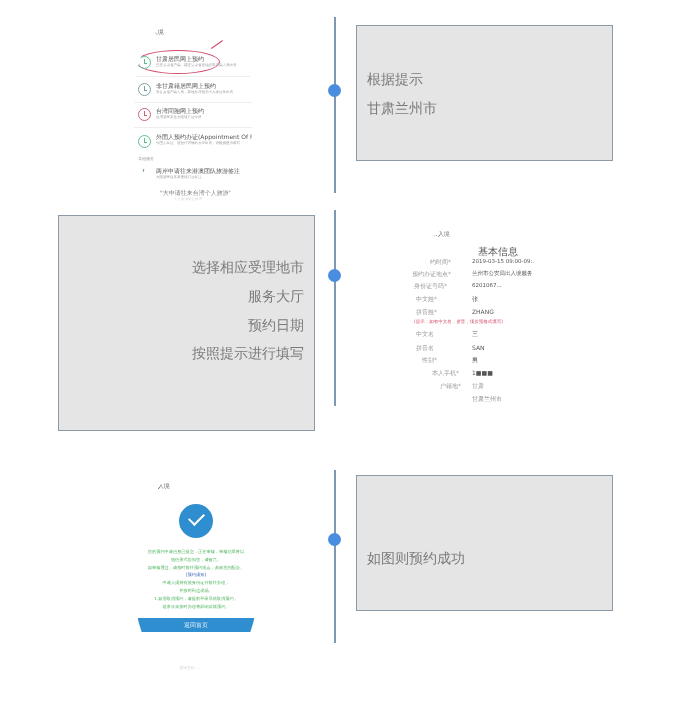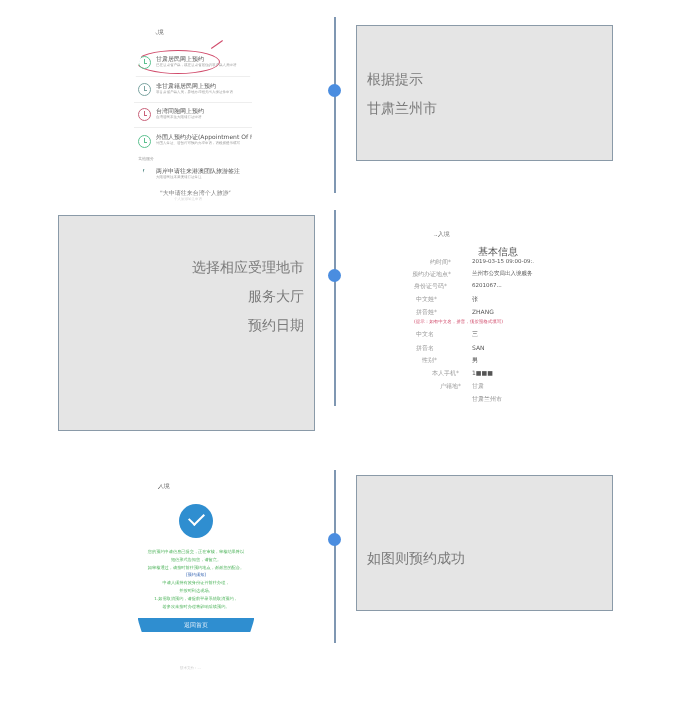--- a/index.html
+++ b/index.html
@@ -101,20 +101,21 @@
     <span class="tiny tiny-gray" style="left:40px;top:183px;font-size:3.5px;">个人旅游签注申请</span>
   </div>
   <div class="fade-top"></div>
   <div class="fade-bot"></div>
 </div>
 
 <div class="step-box" style="left:58px;top:215px;width:257px;height:216px;">
   <span class="line" style="right:10px;top:43px;">选择相应受理地市</span>
   <span class="line" style="right:10px;top:72px;margin-left:29px;">服务大厅</span>
   <span class="line" style="right:10px;top:101px;">预约日期</span>
+  <span class="line" style="right:10px;top:129px;">按照提示进行填写</span>
 </div>
 
 <div class="shot" style="left:410px;top:218px;width:130px;height:196px;border-radius:50% / 40%;">
   <div class="inner">
     <span class="tiny" style="left:22px;top:12px;color:#333;">...入境</span>
     <span class="tiny" style="left:48px;top:27px;font-size:10px;margin-left:20px;">基本信息</span>
 
     <span class="tiny tiny-gray" style="left:20px;top:40px;">约时间*</span>
     <span class="tiny" style="left:62px;top:40px;font-size:5.5px;">2019-03-15 09:00-09:30</span>
 

